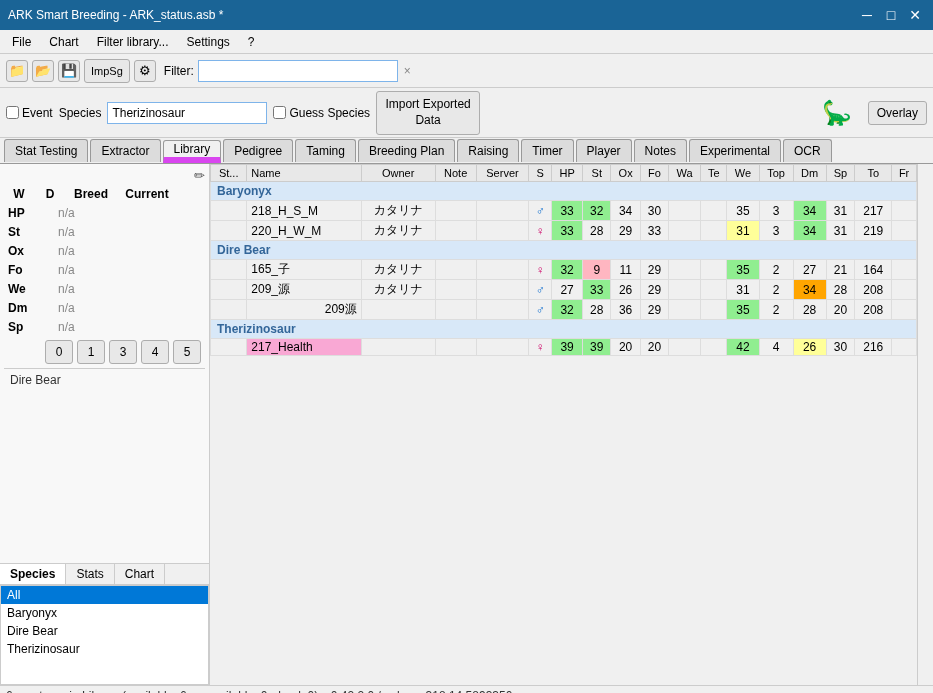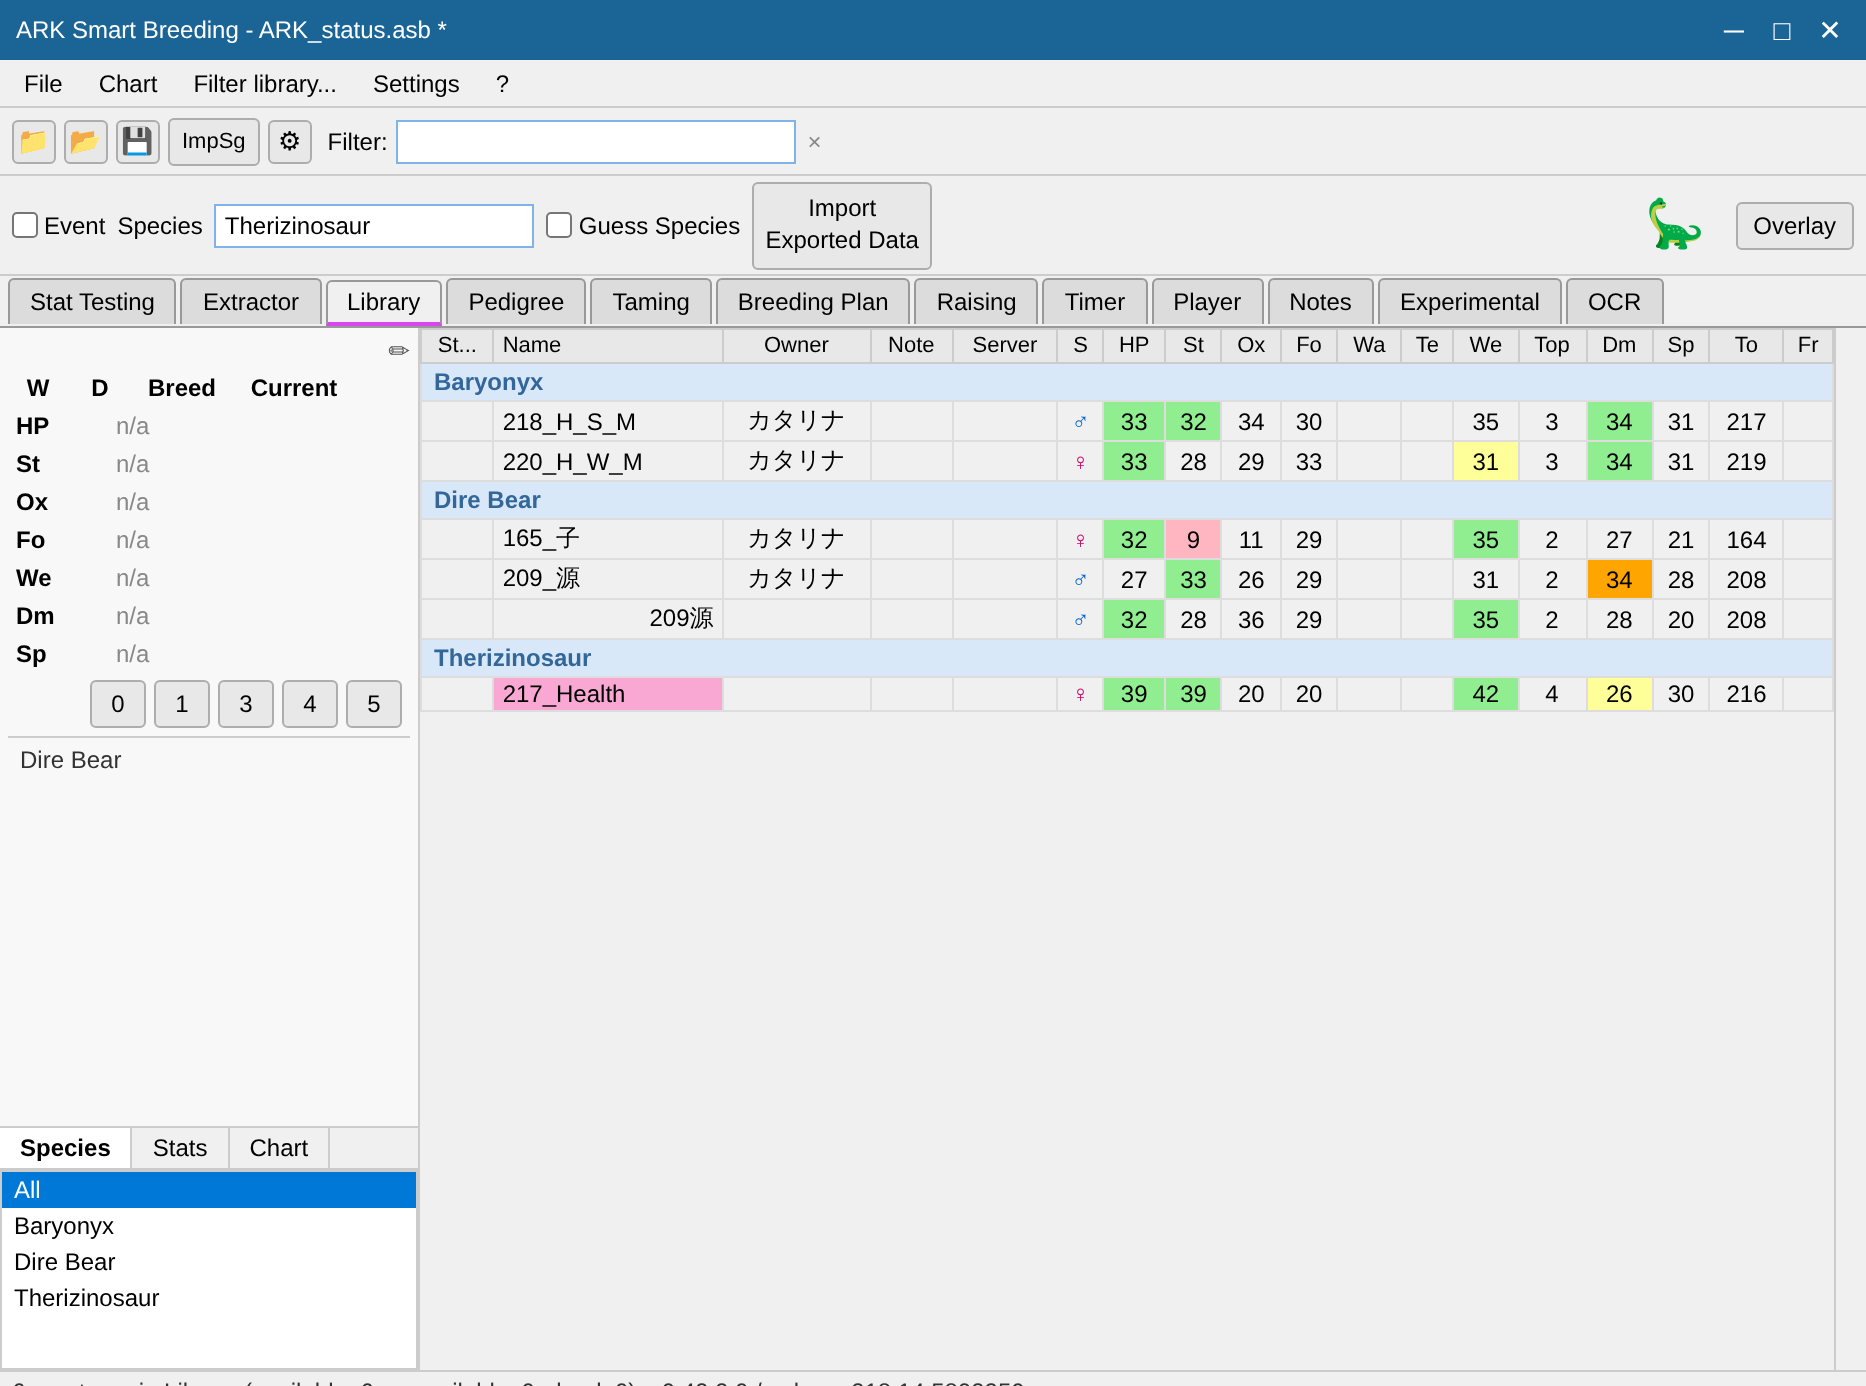--- a/index.html
+++ b/index.html
@@ -104,21 +104,21 @@
       padding: 0 4px;
       font-size: 12px;
     }
     .import-btn {
       background: #e8e8e8;
       border: 1px solid #adadad;
       border-radius: 3px;
       cursor: pointer;
       font-size: 11px;
       height: 44px;
-      width: 90px;
+      width: 104px;
       text-align: center;
       display: flex; align-items: center; justify-content: center;
       line-height: 1.3;
       padding: 4px;
     }
     .last-export-btn {
       background: #e8e8e8;
       border: 1px solid #adadad;
       border-radius: 3px;
       cursor: pointer;
@@ -156,21 +156,21 @@
       background: #dcdcdc;
       cursor: pointer;
       font-size: 12px;
       margin-right: 2px;
       border-radius: 3px 3px 0 0;
       height: 23px;
       display: flex; align-items: center;
     }
     .tab.active {
       background: #f0f0f0;
-      border-bottom: 2px solid #d946ef;
+      border-bottom: 6px solid #d946ef;
       margin-bottom: -1px;
       z-index: 1;
     }
 
     
     .main-content {
       display: flex;
       height: calc(693px - 30px - 24px - 36px - 36px - 26px - 20px);
     }
 

